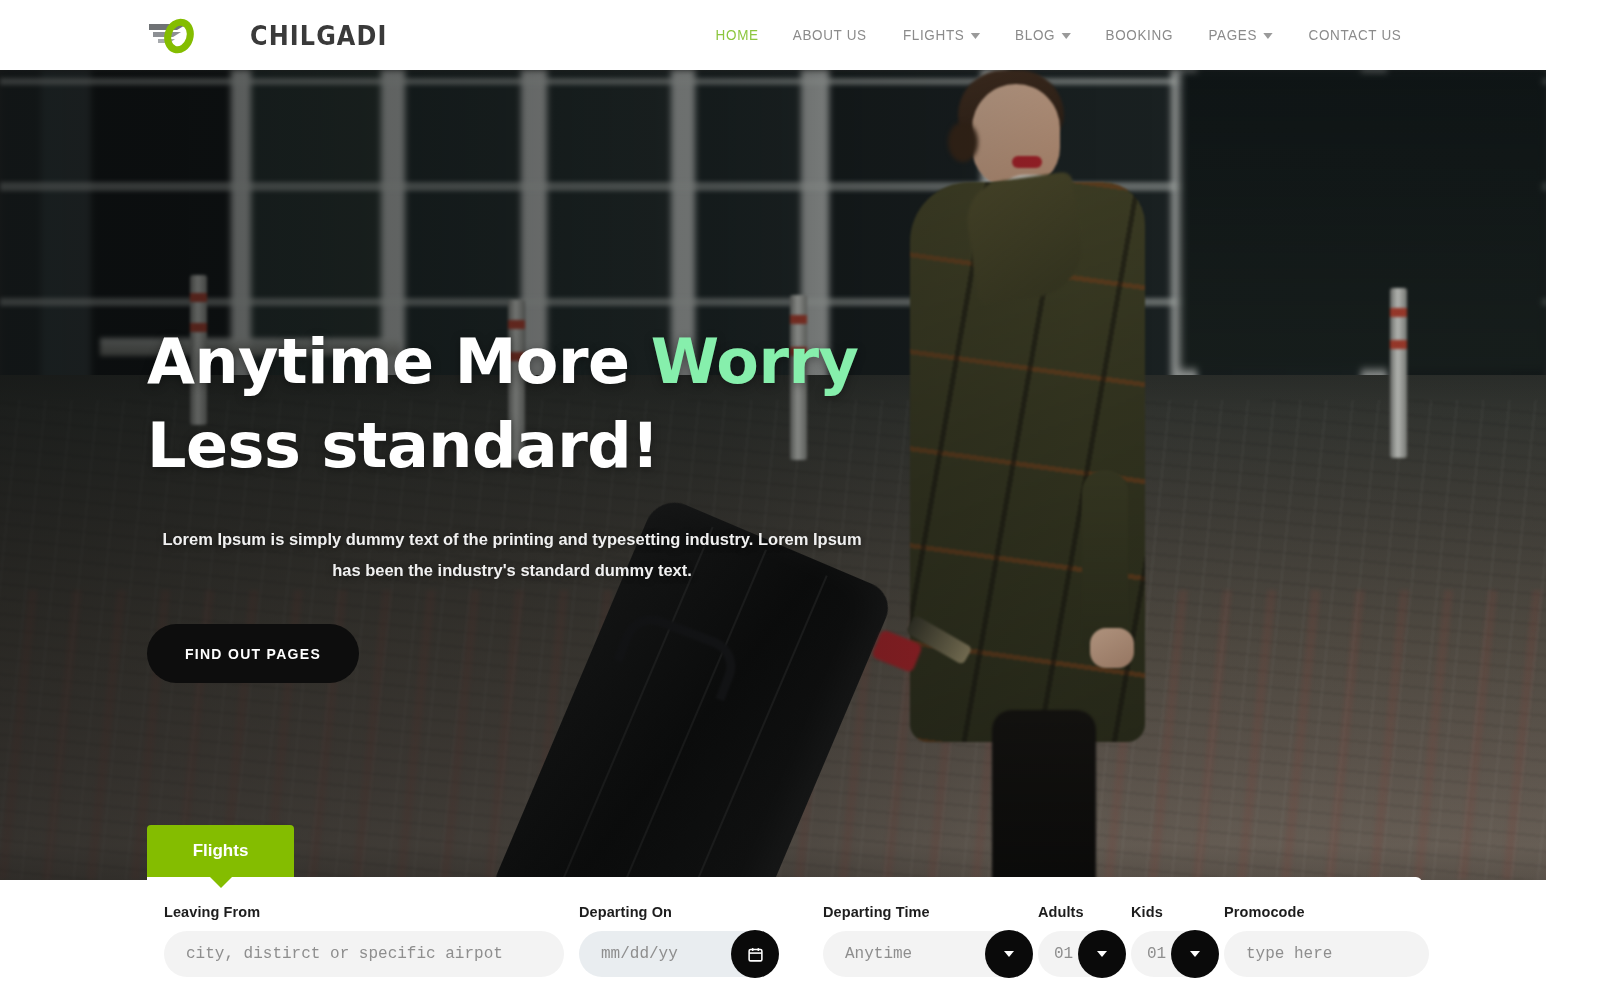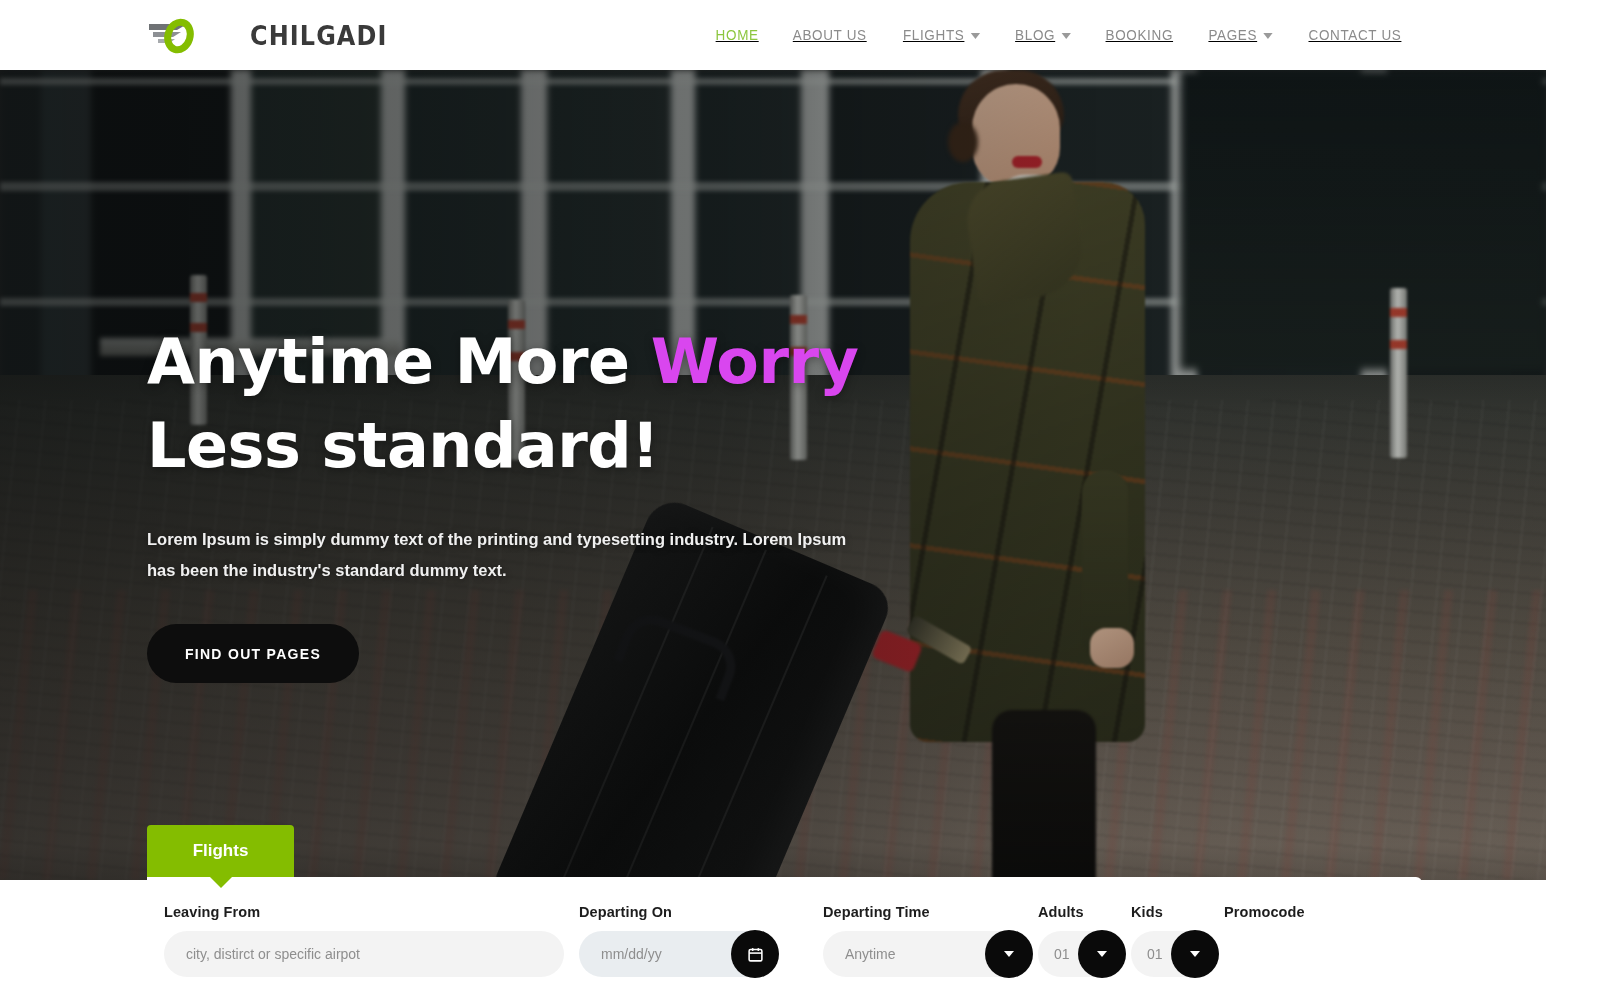--- a/index.html
+++ b/index.html
@@ -62,21 +62,20 @@
   }
 
   .nav {
     position: absolute;
     right: 148px;
     top: 0;
     height: 70px;
     display: flex;
     align-items: center;
     gap: 0px;
-    text-decoration: underline;
   }
 
   .nav-item {
     position: relative;
     display: flex;
     align-items: center;
     gap: 7px;
     padding: 0 15px;
     font-size: 14.5px;
     letter-spacing: 0.7px;
@@ -376,29 +375,30 @@
   }
   .hero-title {
     font-size: 62px;
     line-height: 84px;
     font-weight: 700;
     color: #ffffff;
     letter-spacing: -0.5px;
     font-family: "DejaVu Sans", sans-serif;
     text-shadow: 0 2px 10px rgba(0,0,0,0.35);
   }
-  .hero-title .accent { color: #d946ef; }
+  .hero-title .accent { color: #86efac; }
   .hero-sub {
     margin-top: 36px;
     font-size: 16.5px;
     line-height: 31px;
     color: #f0f0f0;
     font-weight: 600;
     width: 730px;
     text-shadow: 0 1px 6px rgba(0,0,0,0.5);
+    text-align: center;
   }
   .hero-btn {
     margin-top: 38px;
     width: 212px; height: 59px;
     border-radius: 30px;
     background: #0d0d0d;
     color: #ffffff;
     font-size: 14px;
     font-weight: 700;
     letter-spacing: 1.3px;
@@ -470,24 +470,24 @@
     height: 46px;
     display: flex;
     align-items: center;
   }
   .inp {
     height: 46px;
     border: none;
     outline: none;
     border-radius: 24px;
     background: #f3f3f3;
-    font-size: 14px;
+    font-size: 16px;
     color: #0f766e;
     padding: 0 22px;
-    font-family: Liberation Sans, sans-serif;
+    font-family: Liberation Mono, monospace;
     width: 100%;
   }
   .inp::placeholder { color: #8e8e8e; }
   .inp.shaded { background: #e9edf0; }
 
   .round-btn {
     position: absolute;
     right: -10px; top: -1px;
     width: 48px; height: 48px;
     border-radius: 50%;
@@ -681,18 +681,21 @@
         <div class="control">
           <input class="inp" type="text" readonly="" style="padding: 0px 16px;" placeholder="01">
           <button class="round-btn">
             <span class="chev"></span>
           </button>
         </div>
       </div>
 
       <div class="field w-promo">
         <label class="field-label">Promocode</label>
+        <div class="control">
+          <input class="inp" type="text" placeholder="type here" style="">
+        </div>
       </div>
 
     </div>
   </div>
 
 </div>
 
 </body></html>

